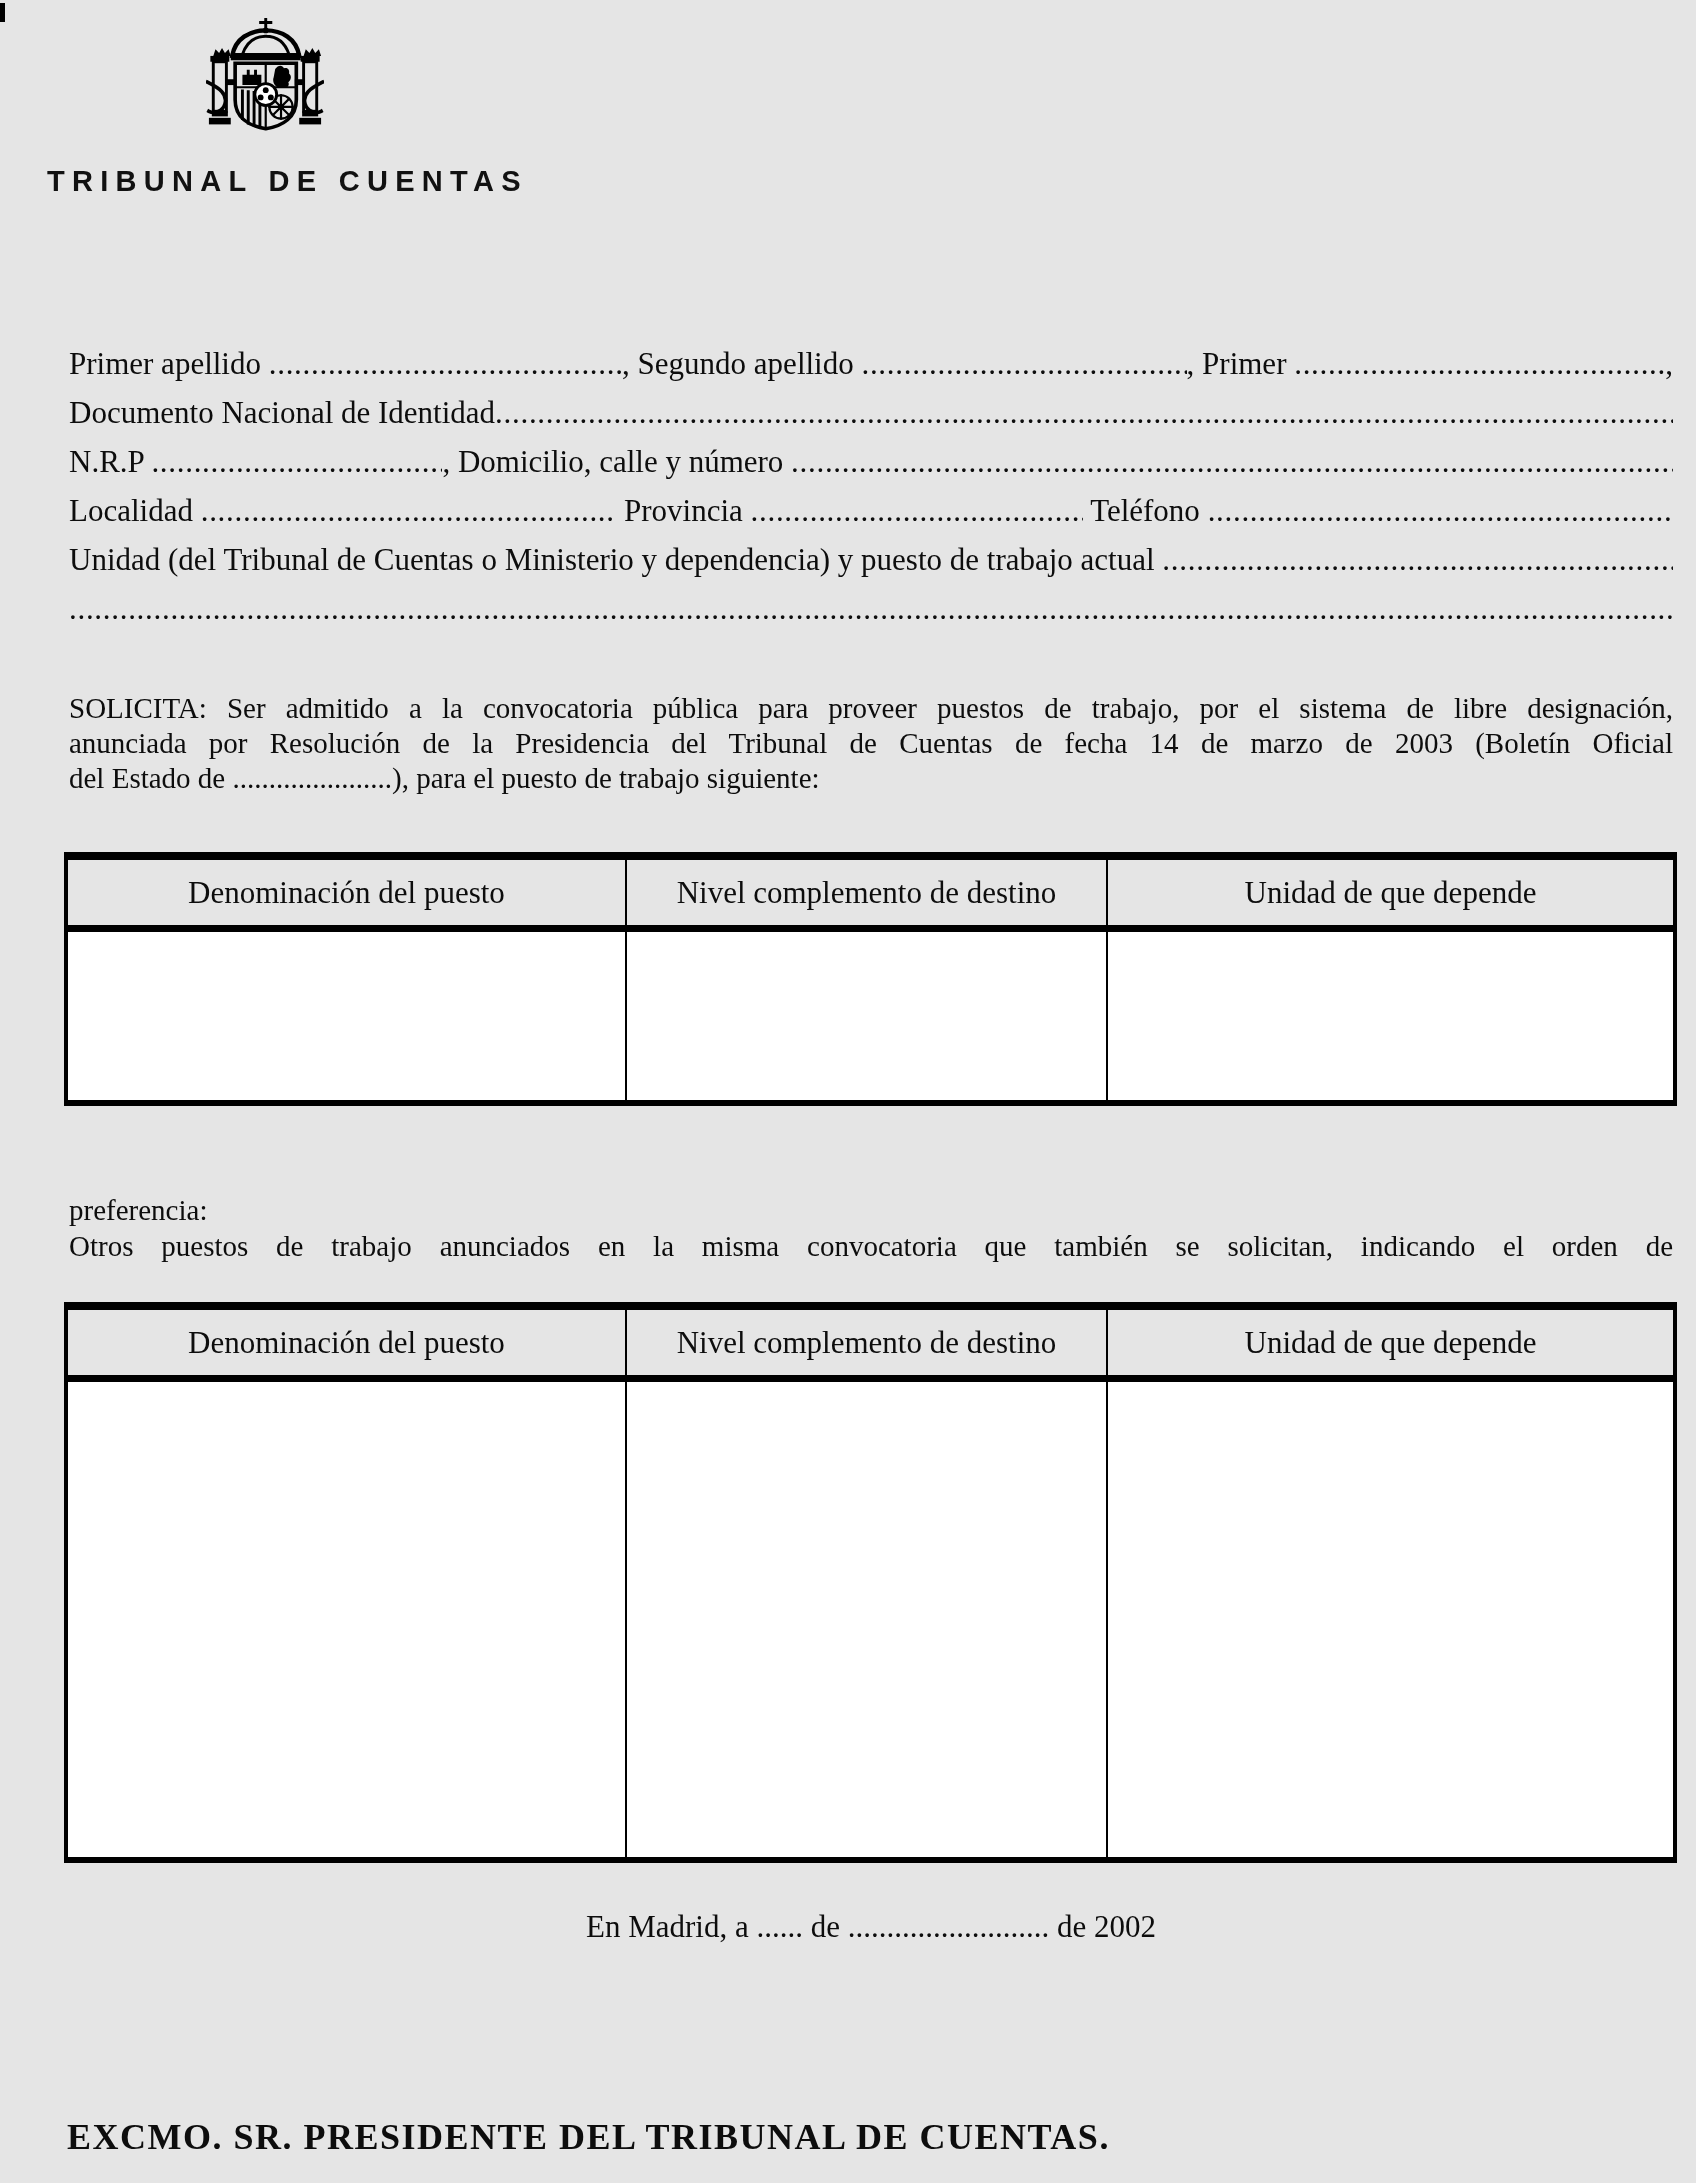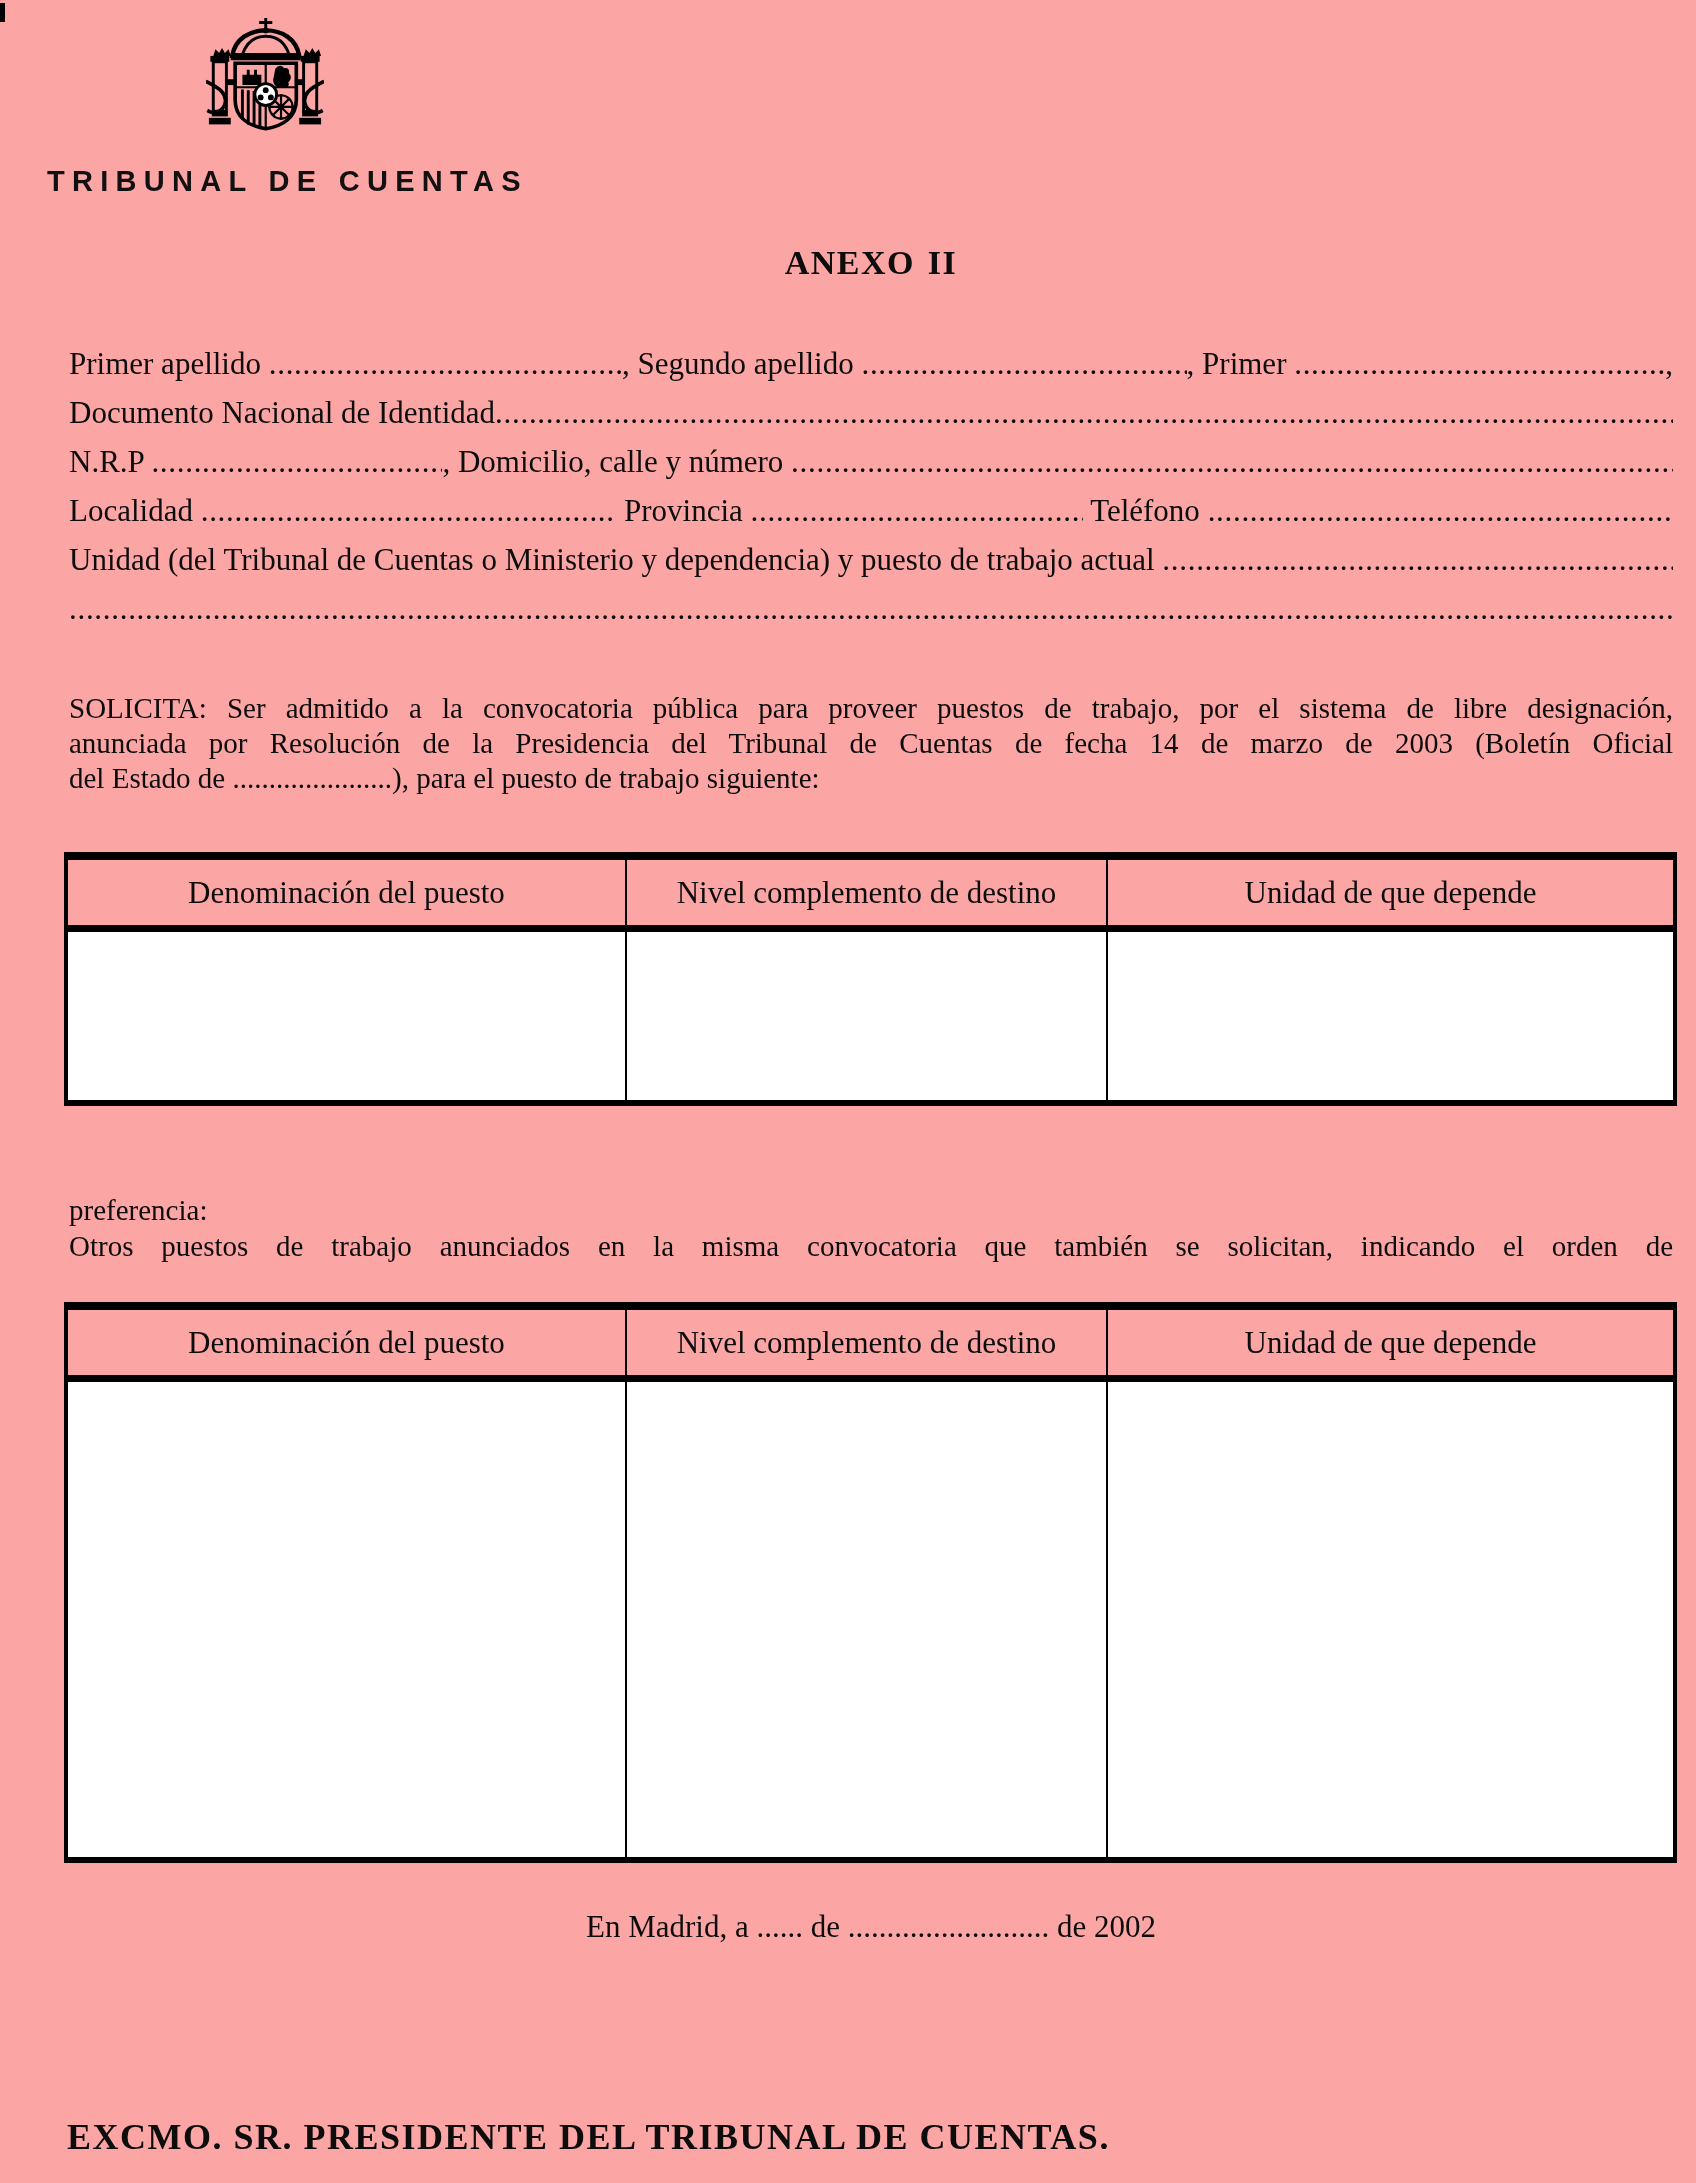--- a/index.html
+++ b/index.html
@@ -1,19 +1,19 @@
 <!DOCTYPE html>
 <html style="font-size:11.7px"><head>
 <meta charset="utf-8">
 <style>
   html,body{margin:0;padding:0;background:#777;}
   .page{
     position:relative;
     width:1696px;height:2183px;
-    background:#fca5a5;
+    background:#e5e5e5;
     color:#0d0d0d;
     font-family:"Liberation Serif", serif;
     overflow:hidden;
   }
   .corner-mark{position:absolute;left:0;top:2.9px;width:5.1px;height:19px;background:#000;}
   .emblem{position:absolute;left:206px;top:18px;width:118px;height:113px;}
   .org{
     position:absolute;left:47px;top:165px;width:656px;
     font-family:"Liberation Sans", sans-serif;
     font-weight:700;font-size:29px;letter-spacing:7.3px;color:#111;
@@ -117,21 +117,20 @@
         <rect x="132" y="128" width="22" height="7" fill="#000" stroke="none"></rect>
         <rect x="128" y="137" width="30" height="9" fill="#000" stroke="none"></rect>
         <rect x="122" y="84" width="12" height="8" fill="#000" stroke="none"></rect>
         <path d="M160,88 C144,96 132,104 136,118 C139,128 150,132 158,128" stroke-width="5"></path>
       </g>
     </svg>
   </div>
 
   <div class="org">TRIBUNAL DE CUENTAS</div>
 
-  <div class="title">ANEXO II</div>
 
   <div class="form-lines">
       <div class="fline">
         <span class="ftext">Primer apellido </span>
         <span class="leader" style="flex-grow: 1;">................................................................................................................................................................................................................................................................................................................................................................................................................</span>
         <span class="ftext">, Segundo apellido </span>
         <span class="leader" style="flex-grow: 0.92;">................................................................................................................................................................................................................................................................................................................................................................................................................</span>
         <span class="ftext">, Primer </span>
         <span class="leader" style="flex-grow: 1.05;">................................................................................................................................................................................................................................................................................................................................................................................................................</span>
         <span class="ftext">,</span>

